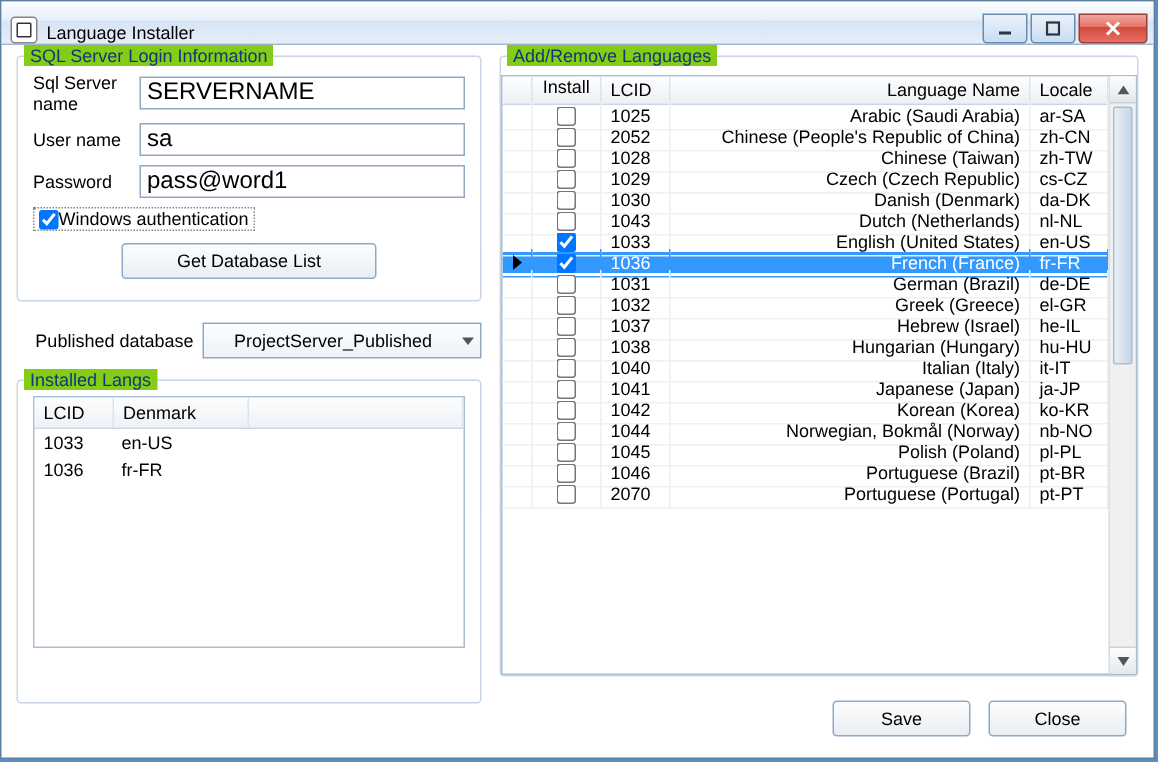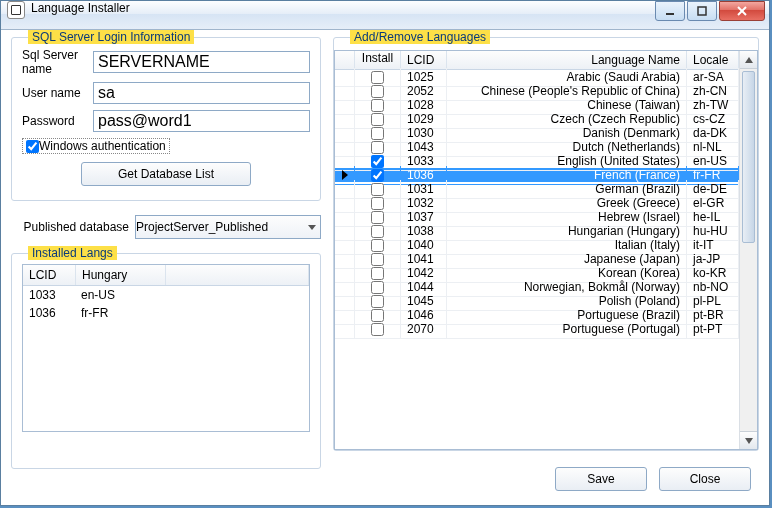--- a/index.html
+++ b/index.html
@@ -1,40 +1,40 @@
 <!DOCTYPE html>
 <html><head>
 <meta charset="utf-8">
 <style>
 html,body{margin:0;padding:0;font-family:"Segoe UI",Tahoma,sans-serif;font-size:12px;color:#000;background:#5a8fc0;}
 .window{width:770px;height:506px;background:#fff;border:1px solid #5a7fa0;box-sizing:border-box;position:relative;overflow:hidden;}
-.titlebar{height:28px;background:linear-gradient(#fdfeff,#e6eef8 45%,#d6e4f4 46%,#e6eef8);display:flex;align-items:flex-start;border-bottom:1px solid #a0b5cc;}
+.titlebar{height:28px;background:linear-gradient(#fdfeff,#e6eef8 45%,#d6e4f4 46%,#e6eef8);display:flex;align-items:flex-end;border-bottom:1px solid #a0b5cc;}
 .titlebar .icon{width:16px;height:16px;margin:0 6px;background:#fff;border:1px solid #888;border-radius:3px;position:relative;}
 .titlebar .icon:before{content:"";position:absolute;left:3px;top:3px;width:8px;height:8px;border:1px solid #333;border-radius:1px;}
 .titlebar .title{flex:0 0 auto;}
 .titlebar .spacer{flex:1;}
 .winbtns{display:flex;height:20px;margin-right:4px;}
 .winbtn{width:28px;height:18px;margin-left:2px;border:1px solid #6a8ab0;border-radius:0 0 3px 3px;display:flex;align-items:center;justify-content:center;font-size:10px;background:linear-gradient(#eaf3fc,#c7ddf3);}
 .winbtn.close{width:44px;background:linear-gradient(#f3a7a0,#e27066 45%,#d24a3e 46%,#e86f63);color:#fff;border-color:#9a3f36;}
 .winbtn svg{display:block;}
 .body{position:absolute;top:28px;left:0;right:0;bottom:0;padding:8px 10px;}
 .fieldset{border:1px solid #c9d6e5;border-radius:3px;padding:10px 10px 8px 10px;position:relative;}
-.legend{position:absolute;top:-8px;left:16px;background:#fde047;padding:0 4px;color:#0a3a7a;}
+.legend{position:absolute;top:-8px;left:4px;background:#84cc16;padding:0 4px;color:#0a3a7a;}
 .left{float:left;width:310px;}
 .right{margin-left:322px;}
 .row{display:flex;align-items:center;margin-bottom:6px;}
 .row label{width:118px;margin-right:6px;}
 .row input[type=text],.row input[type=password]{flex:1;height:20px;border:1px solid #8ea9c6;padding:0 4px;font-family:inherit;font-size:16px;}
 .chkrow{display:flex;align-items:center;margin:2px 0 8px 0;}
 .chkwrap{border:1px dotted #888;padding:0 3px;display:flex;align-items:center;}
 .chkwrap input{margin:2px 4px 2px 2px;}
 .btn{height:24px;border:1px solid #8ea9c6;background:linear-gradient(#fdfdfd,#e9eef4);border-radius:3px;padding:0 16px;font-family:inherit;font-size:12px;}
 .getdb{display:block;margin:0 auto 6px auto;width:170px;}
 .pubrow{margin-top:14px;}
-.select{flex:1;height:22px;border:1px solid #8ea9c6;background:linear-gradient(#fdfdfd,#eef2f7);display:flex;align-items:center;padding:0 0;position:relative;}
+.select{flex:1;height:22px;border:1px solid #8ea9c6;background:linear-gradient(#fdfdfd,#eef2f7);display:flex;align-items:center;padding:0 20px;position:relative;}
 .select .arrow{position:absolute;right:4px;top:50%;margin-top:-2px;width:0;height:0;border-left:4px solid transparent;border-right:4px solid transparent;border-top:5px solid #555;}
 .installed{margin-top:14px;height:196px;}
 .grid{border:1px solid #a9bdd4;background:#fff;height:166px;overflow:hidden;}
 .ghead{display:flex;background:linear-gradient(#fdfdfd,#edf1f6);border-bottom:1px solid #c9d6e5;}
 .ghead .gc{padding:3px 6px;border-right:1px solid #dbe4ee;}
 .gbody .gr{display:flex;}
 .gbody .gc{padding:2px 6px;}
 .gc.lcid{width:40px;}
 .gc.lang{flex:1;}
 .langpanel{position:relative;height:394px;}
@@ -121,21 +121,21 @@
           <span>ProjectServer_Published</span>
           <span class="arrow"></span>
         </div>
       </div>
 
       <div class="fieldset installed">
         <span class="legend">Installed Langs</span>
         <div class="grid">
           <div class="ghead">
             <div class="gc lcid">LCID</div>
-            <div class="gc lang">Hungary</div>
+            <div class="gc lang">Denmark</div>
             <div class="gc" style="width:130px"></div>
           </div>
           <div class="gbody" id="installed-body">
               <div class="gr">
                 <div class="gc lcid">1033</div>
                 <div class="gc lang">en-US</div>
               </div>
               <div class="gr">
                 <div class="gc lcid">1036</div>
                 <div class="gc lang">fr-FR</div>

